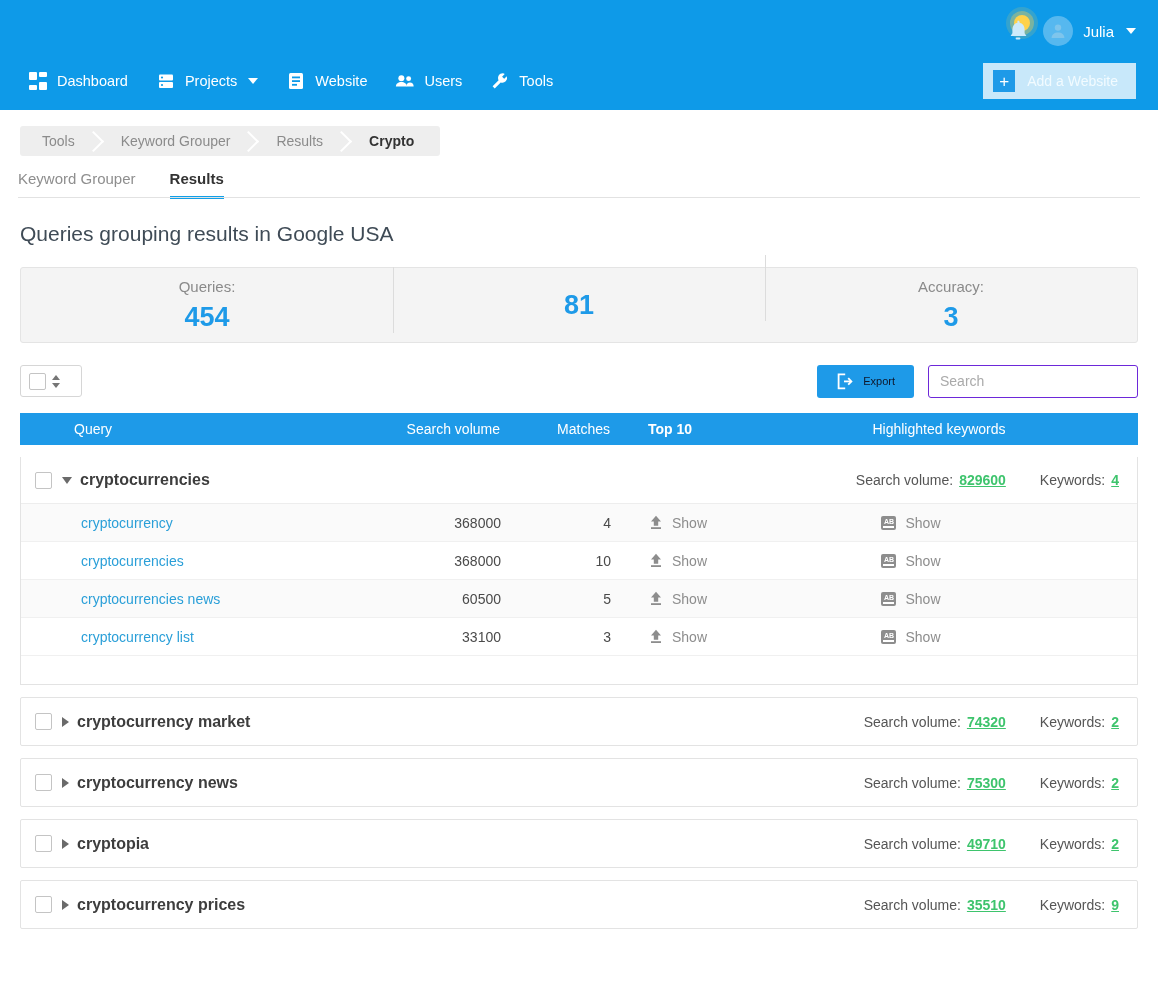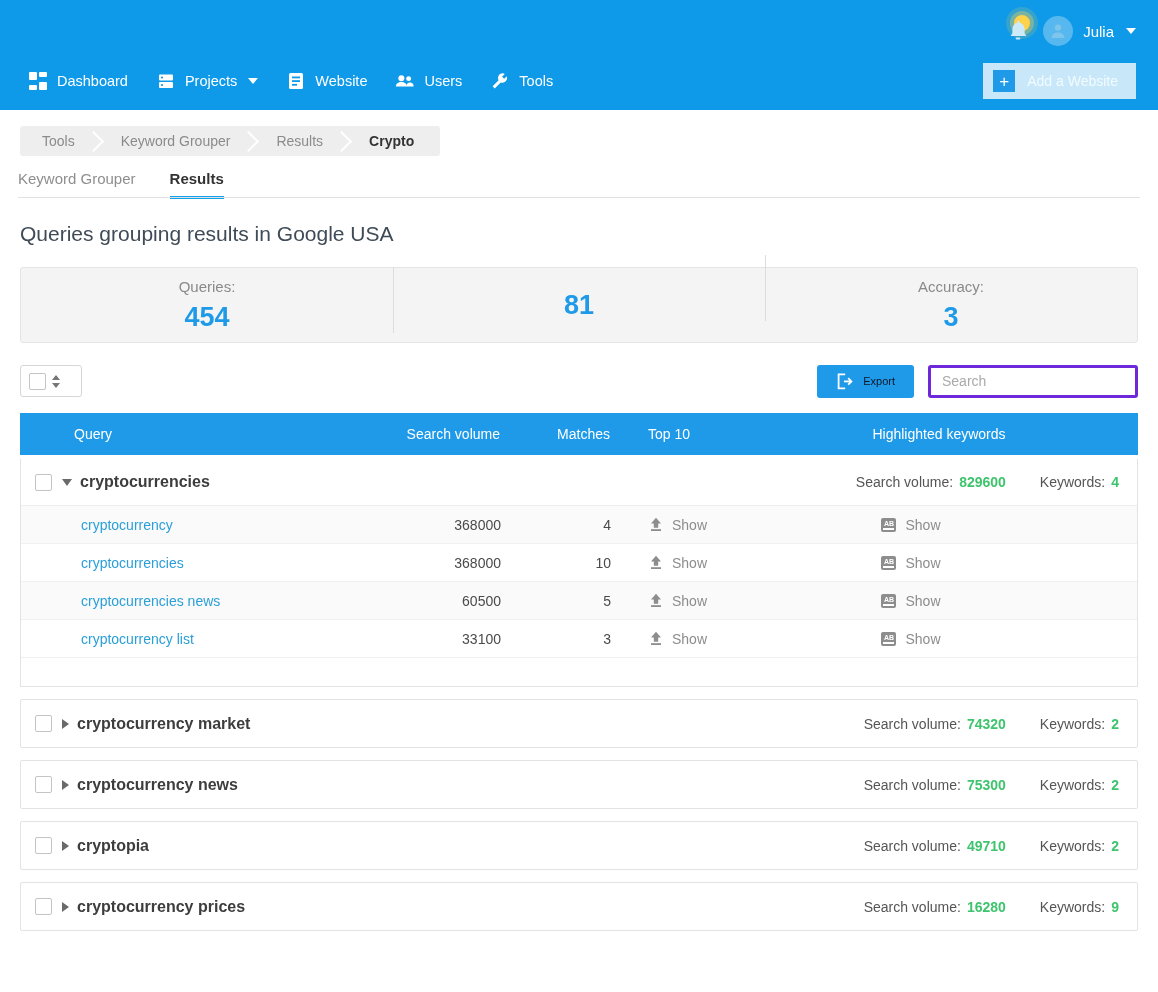--- a/index.html
+++ b/index.html
@@ -173,42 +173,42 @@
   .spin .dn { width:0;height:0;border-left:4px solid transparent;border-right:4px solid transparent;border-top:5px solid #767676; }
 
   .toolbar-right { display: flex; align-items: center; gap: 14px; }
   .btn-export {
     background: #1e9ae8; color: #0f172a; border: none;
     height: 33px; padding: 0 19px; border-radius: 3px;
     display: flex; align-items: center; gap: 10px;
     font-size: 11px; cursor: pointer; font-family: inherit;
   }
   .search-box {
-    width: 210px; height: 33px; border: 3px solid #6d28d9; border-radius: 3px;
+    width: 210px; height: 33px; border: 1px solid #6d28d9; border-radius: 3px;
     padding: 0 11px; font-size: 14px; color: #333; font-family: inherit;
     background: #fff;
   }
   .search-box::placeholder { color: #aaaaaa; }
 
   
   .thead {
     margin: 16px 20px 0 20px;
     background: #1e9ae8; color: #ffffff;
-    height: 42px; display: flex; align-items: center;
+    height: 32px; display: flex; align-items: center;
     font-size: 14px;
   }
   .th-query      { width: 330px; padding-left: 54px; }
   .th-volume     { width: 150px; text-align: right; }
   .th-matches    { width: 110px; text-align: right; }
-  .th-top10      { width: 130px; padding-left: 38px; }
+  .th-top10      { width: 130px; padding-left: 38px; font-weight: bold; }
   .th-highlight  { flex: 1; text-align: center; }
 
   
   .card {
-    margin: 4px 20px 0 20px;
+    margin: 12px 20px 0 20px;
     border: 1px solid #e3e3e3; border-top: none;
     background: #ffffff;
   }
   .card.standalone { border-top: 1px solid #e3e3e3; margin-top: 12px; border-radius: 2px; }
 
   .group-head {
     display: flex; align-items: center;
     height: 47px; padding: 0 18px 0 14px; cursor: pointer;
   }
   .group-head.expanded { border-bottom: 1px solid #ededed; }
@@ -221,21 +221,21 @@
   }
   .tri.open {
     border-left: 5px solid transparent; border-right: 5px solid transparent;
     border-top: 7px solid #6a6a6a;
   }
   .group-name { font-size: 16px; font-weight: bold; color: #3d3d3d; }
   .group-meta {
     margin-left: auto; display: flex; align-items: center; gap: 34px;
     font-size: 14px; color: #555555;
   }
-  .group-meta .num { color: #3ec46d; font-weight: bold; margin-left: 6px; }
+  .group-meta .num { color: #3ec46d; font-weight: bold; margin-left: 6px; text-decoration: underline; }
 
   
   .krow {
     display: flex; align-items: center; height: 38px;
     font-size: 14px; color: #4a4a4a;
     border-bottom: 1px solid #f0f0f0;
   }
   .krow:nth-child(even) { background: #fafafa; }
   .krow:last-child { border-bottom: none; }
   .k-query { width: 330px; padding-left: 60px; }
@@ -554,21 +554,21 @@
 </div>
 
 
 <div class="card standalone">
   <div class="group-head">
     <span class="cbox"></span>
     <span class="tri collapsed"></span>
     <span class="group-name">cryptocurrency prices</span>
     <span class="group-meta">
       <span>
-        <span>Search volume:</span><span class="num">16280</span>
+        <span>Search volume:</span><span class="num">35510</span>
       </span>
       <span>
         <span>Keywords:</span><span class="num">9</span>
       </span>
     </span>
   </div>
 </div>
 
 
 

